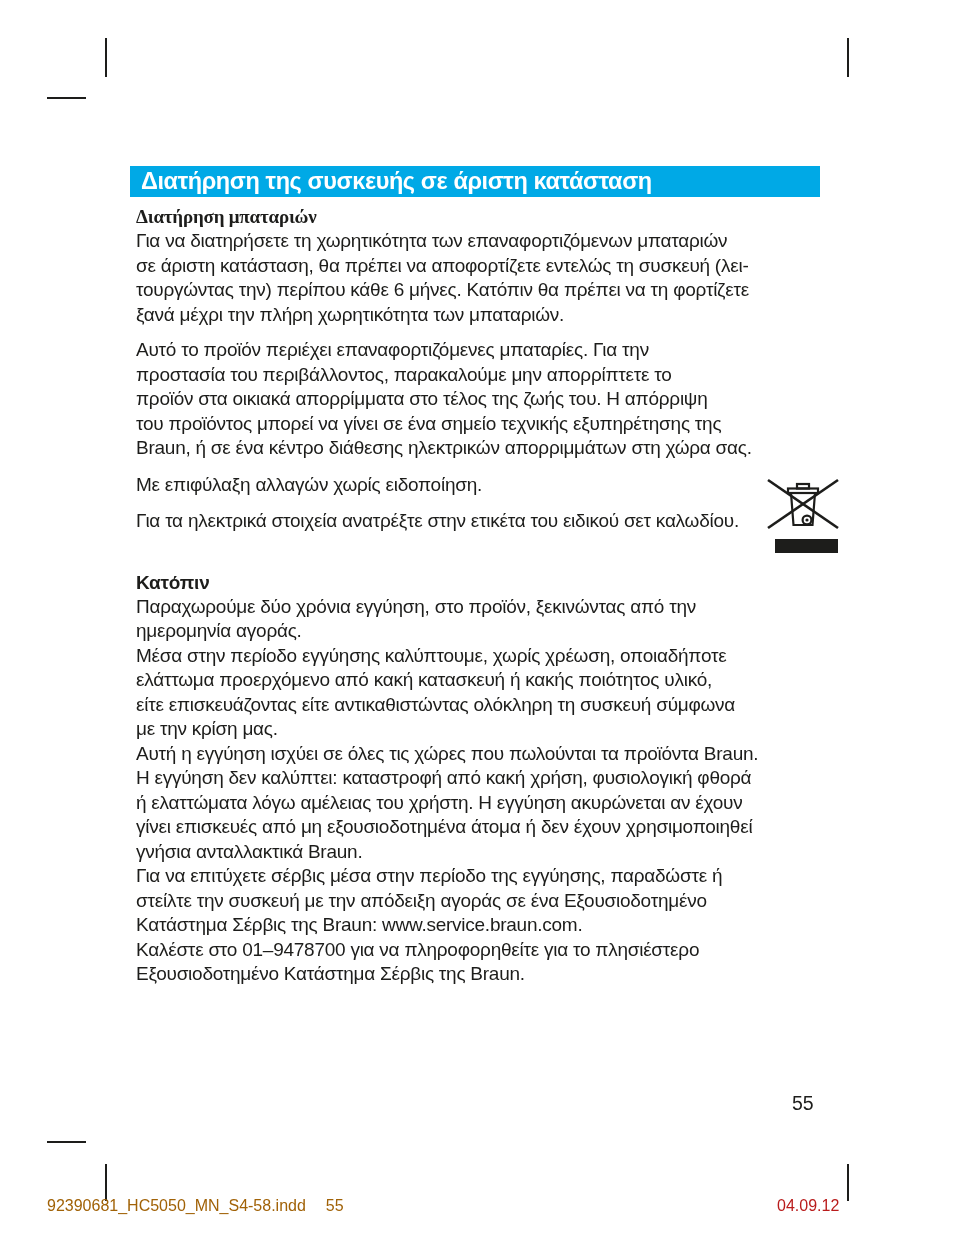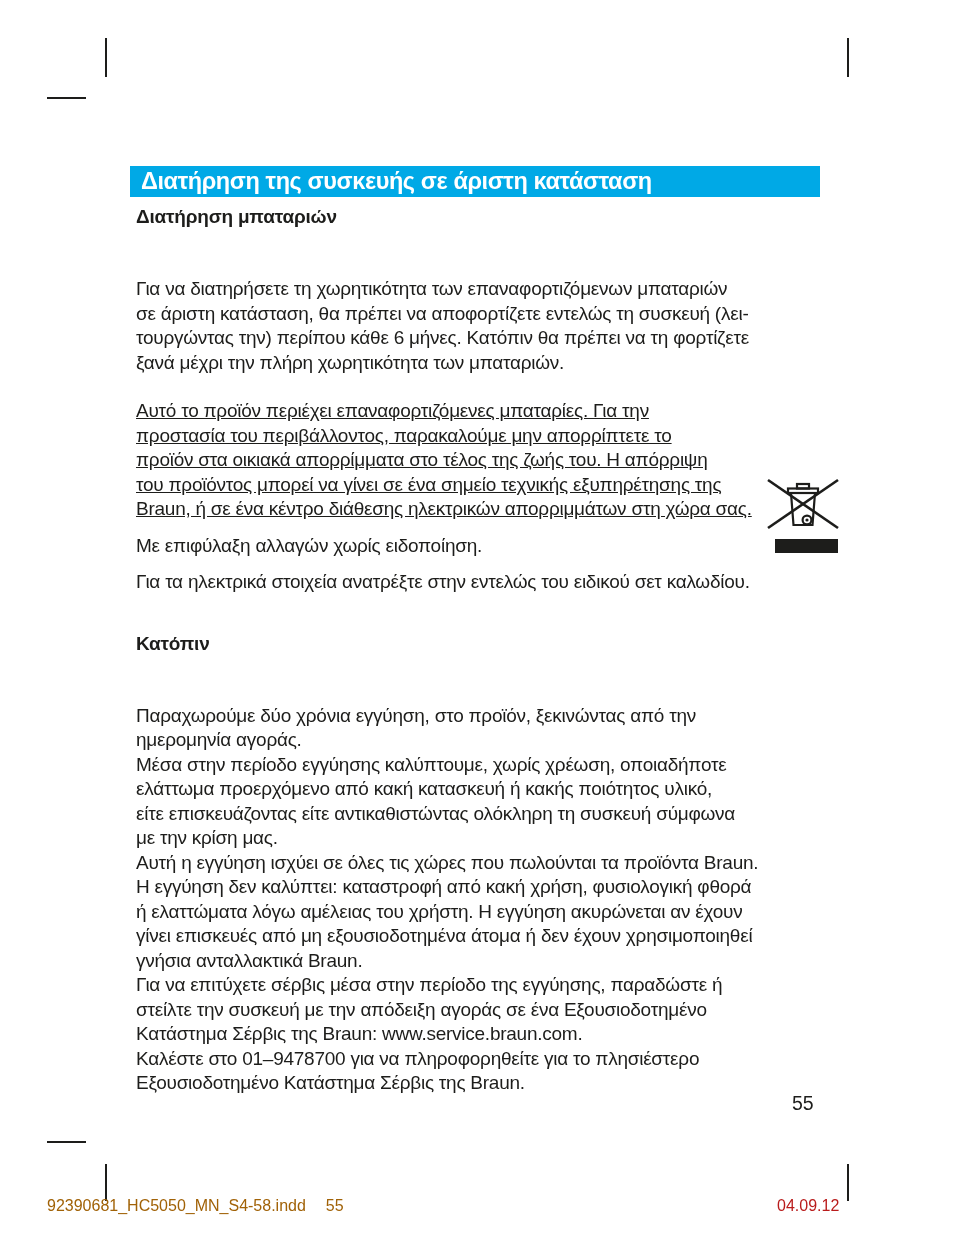--- a/index.html
+++ b/index.html
@@ -42,33 +42,32 @@
     font-size: 23.5px;
     font-weight: bold;
     letter-spacing: -0.4px;
   }
   .body-text {
     font-size: 19px;
     line-height: 24.5px;
     letter-spacing: -0.25px;
     white-space: pre-line;
     padding-left: 6px;
-    margin-top: 48px;
   }
   .subhead {
     font-size: 19px;
     font-weight: bold;
     letter-spacing: -0.2px;
     line-height: 24px;
     padding-left: 6px;
   }
   .mt-p1   { margin-top: 10px; }
-  .mt-sub  { margin-top: 8px; }
+  .mt-sub  { margin-top: 8px; font-family: Liberation Serif, serif; }
   .mt-bar2 { margin-top: 21px; }
-  .mt-env  { margin-top: 24px; text-decoration: underline; }
+  .mt-env  { margin-top: 11px; }
   .mt-line { margin-top: 12px; }
   .mt-guar { margin-top: 37px; }
   
   .weee {
     position: absolute;
     left: 765px;
     top: 476px;
     width: 76px;
   }
   .weee svg { display: block; }
@@ -131,21 +130,21 @@
 
 
     <p class="body-text mt-env">Αυτό το προϊόν περιέχει επαναφορτιζόμενες μπαταρίες. Για την
 προστασία του περιβάλλοντος, παρακαλούμε μην απορρίπτετε το
 προϊόν στα οικιακά απορρίμματα στο τέλος της ζωής του. Η απόρριψη
 του προϊόντος μπορεί να γίνει σε ένα σημείο τεχνικής εξυπηρέτησης της
 Braun, ή σε ένα κέντρο διάθεσης ηλεκτρικών απορριμμάτων στη χώρα σας.</p>
 
     <p class="body-text mt-line">Με επιφύλαξη αλλαγών χωρίς ειδοποίηση.</p>
 
-    <p class="body-text mt-line">Για τα ηλεκτρικά στοιχεία ανατρέξτε στην εντελώς του ειδικού σετ καλωδίου.</p>
+    <p class="body-text mt-line">Για τα ηλεκτρικά στοιχεία ανατρέξτε στην ετικέτα του ειδικού σετ καλωδίου.</p>
 
     <h3 class="subhead mt-guar">Κατόπιν</h3>
 
     <p class="body-text">Παραχωρούμε δύο χρόνια εγγύηση, στο προϊόν, ξεκινώντας από την
 ημερομηνία αγοράς.
 Μέσα στην περίοδο εγγύησης καλύπτουμε, χωρίς χρέωση, οποιαδήποτε
 ελάττωμα προερχόμενο από κακή κατασκευή ή κακής ποιότητος υλικό,
 είτε επισκευάζοντας είτε αντικαθιστώντας ολόκληρη τη συσκευή σύμφωνα
 με την κρίση μας.
 Αυτή η εγγύηση ισχύει σε όλες τις χώρες που πωλούνται τα προϊόντα Braun.

